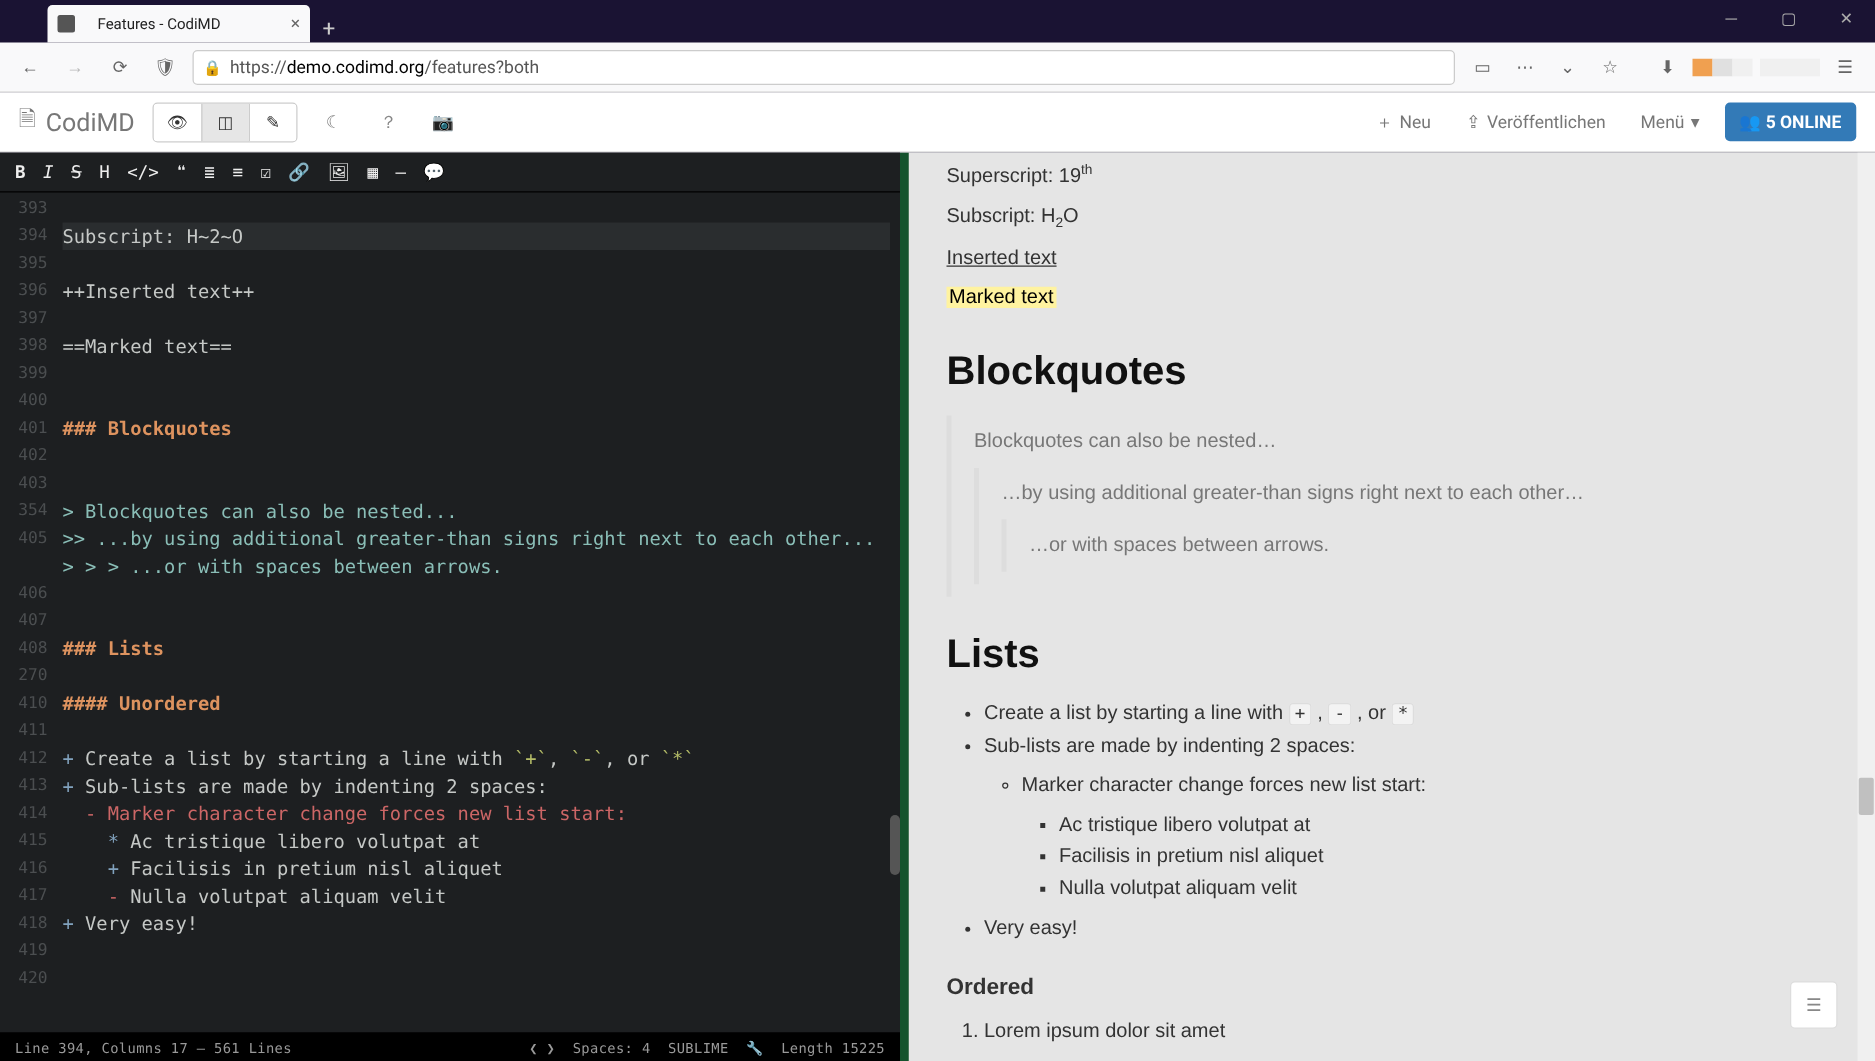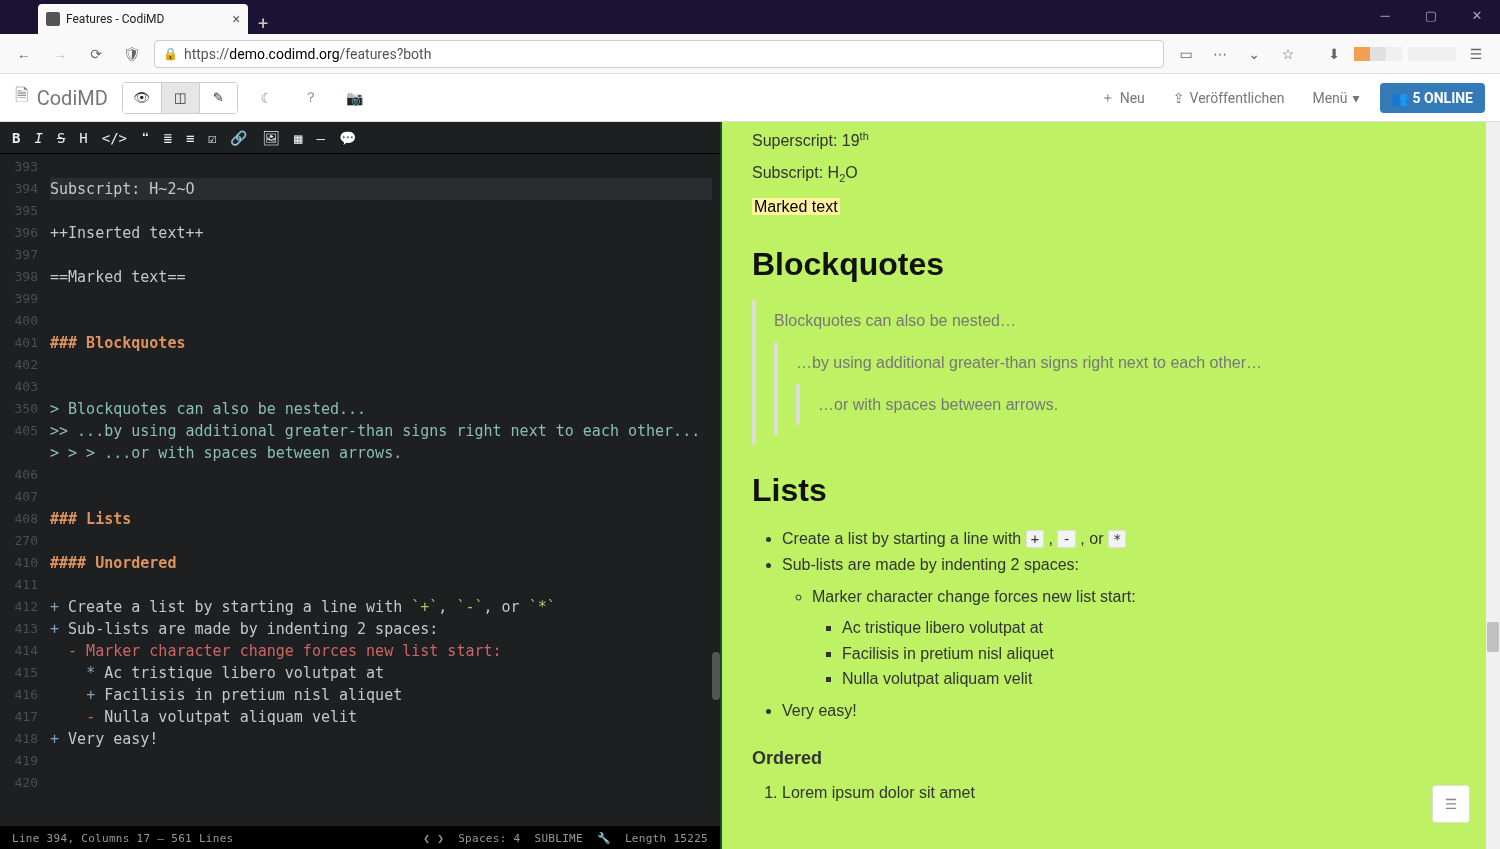--- a/index.html
+++ b/index.html
@@ -1,21 +1,21 @@
 <!DOCTYPE html>
 <html><head>
 <meta charset="utf-8">
 <style>
 * { margin: 0; padding: 0; box-sizing: border-box; }
 body { font-family: -apple-system, "Segoe UI", Roboto, Arial, sans-serif; font-size: 14px; overflow: hidden; width: 1500px; height: 849px; background: #1a1333; display: flex; flex-direction: column; }
 
 
 .browser-chrome { background: #1a1333; }
 .tab-bar { display: flex; align-items: flex-end; height: 34px; padding-left: 38px; padding-top: 4px; }
-.tab { background: #f9f9fa; width: 210px; height: 30px; display: flex; align-items: center; padding: 0 8px; border-radius: 4px 4px 0 0; gap: 6px; font-size: 12px; color: #222; }
+.tab { background: #f9f9fa; width: 210px; height: 30px; display: flex; align-items: center; padding: 0 8px; border-radius: 4px 4px 0 0; gap: 18px; font-size: 12px; color: #222; }
 .tab .tab-favicon { width: 14px; height: 14px; background: #555; border-radius: 2px; flex-shrink: 0; }
 .tab .tab-title { flex: 1; overflow: hidden; text-overflow: ellipsis; white-space: nowrap; }
 .tab .tab-close { font-size: 14px; color: #666; cursor: pointer; }
 .newtab { color: #ccc; font-size: 18px; padding: 0 10px; cursor: pointer; }
 .window-controls { position: absolute; top: 0; right: 0; display: flex; }
 .window-controls div { width: 46px; height: 30px; display: flex; align-items: center; justify-content: center; color: #aaa; font-size: 13px; }
 
 .addr-bar { background: #f9f9fa; height: 40px; display: flex; align-items: center; padding: 0 10px; gap: 8px; border-bottom: 1px solid #ddd; }
 .nav-icon { width: 28px; height: 28px; display: flex; align-items: center; justify-content: center; color: #666; border-radius: 4px; }
 .nav-icon.disabled { color: #bbb; }
@@ -59,21 +59,21 @@
 .cm-plus { color: #81a2be; }
 .cm-minus { color: #cc6666; }
 .cm-str { color: #b5bd68; }
 .scroll-thumb { position: absolute; right: 0; top: 498px; width: 8px; height: 48px; background: #555; border-radius: 4px; }
 
 .editor-status { height: 23px; background: #000000; border-top: 1px solid #000; color: #999; display: flex; align-items: center; font-size: 11px; padding: 0 12px; gap: 14px; letter-spacing: .3px; }
 .editor-status .seg { display: flex; align-items: center; gap: 4px; }
 .editor-status .spacer { flex: 1; }
 
 
-.preview-wrap { flex: 1; position: relative; background: #bef264; border-left: 2px solid #14532d; }
+.preview-wrap { flex: 1; position: relative; background: #e5e5e5; border-left: 7px solid #14532d; }
 .preview { position: absolute; inset: 0 14px 0 0; overflow-y: auto; padding: 0 30px 40px 30px; color: #333; font-family: "Source Sans Pro","Segoe UI",Arial,sans-serif; font-size: 16px; line-height: 1.6; }
 .preview::-webkit-scrollbar { width: 0; }
 .preview p { margin: 6px 0; }
 .preview .ins-txt { text-decoration: underline; }
 .preview mark { background: #fff3a0; padding: 0 2px; }
 .preview h3 { font-size: 32px; font-weight: bold; margin: 20px 0 10px; color: #111; }
 .preview h4 { font-size: 18px; font-weight: bold; margin: 20px 0 8px; }
 .preview blockquote { border-left: 4px solid #ddd; padding: 2px 0 2px 18px; color: #777; margin: 8px 0 8px 0; }
 .preview blockquote blockquote { margin-left: 0; }
 .preview ul, .preview ol { padding-left: 30px; margin: 6px 0; }
@@ -187,21 +187,21 @@
           <div>394</div>
           <div>395</div>
           <div>396</div>
           <div>397</div>
           <div>398</div>
           <div>399</div>
           <div>400</div>
           <div>401</div>
           <div>402</div>
           <div>403</div>
-          <div>350</div>
+          <div>354</div>
           <div>405</div>
           <div>&nbsp;</div>
           <div>406</div>
           <div>407</div>
           <div>408</div>
           <div>270</div>
           <div>410</div>
           <div>411</div>
           <div>412</div>
           <div>413</div>
@@ -224,20 +224,21 @@
       <span class="seg">SUBLIME</span>
       <span class="seg">🔧</span>
       <span class="seg">Length 15225</span>
     </div>
   </div>
 
   <div class="preview-wrap">
     <div class="preview">
       <p><span>Superscript: 19</span><sup>th</sup></p>
       <p><span>Subscript: H</span><sub>2</sub><span>O</span></p>
+      <p><span class="ins-txt">Inserted text</span></p>
       <p><mark>Marked text</mark></p>
       <h3>Blockquotes</h3>
       <blockquote>
         <p>Blockquotes can also be nested…</p>
         <blockquote>
           <p>…by using additional greater-than signs right next to each other…</p>
           <blockquote>
             <p>…or with spaces between arrows.</p>
           </blockquote>
         </blockquote>

